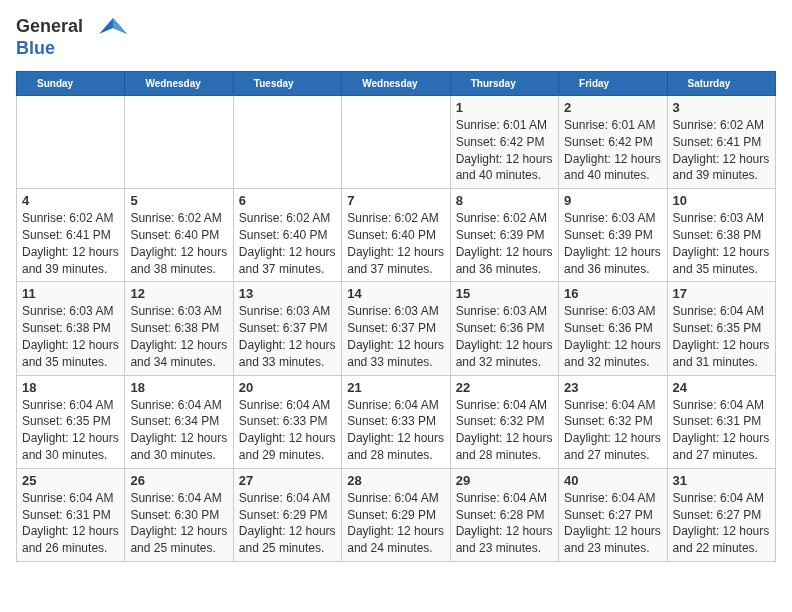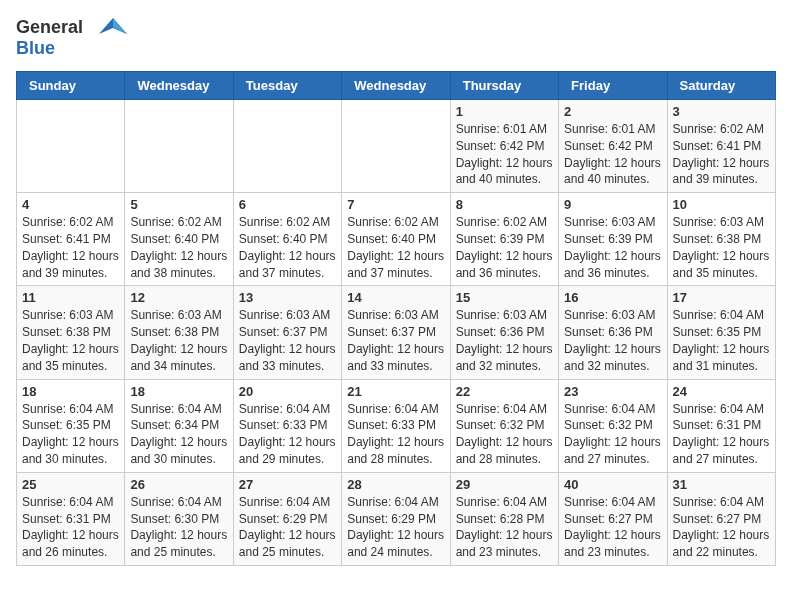--- a/index.html
+++ b/index.html
@@ -16,21 +16,20 @@
       align-items: flex-start;
       margin-bottom: 12px;
     }
     .logo {
       display: flex;
       flex-direction: column;
       align-items: flex-start;
     }
     .logo-row {
       display: flex;
-      align-items: center;
       gap: 16px;
     }
     .title-section {
       text-align: right;
     }
     .month-title {
       font-size: 36px;
       font-weight: bold;
       color: #333;
     }
@@ -39,23 +38,23 @@
       color: #555;
     }
     .calendar {
       width: 100%;
       border-collapse: collapse;
       table-layout: fixed;
     }
     .calendar thead th {
       background: #2a6db5;
       color: #fff;
-      font-size: 13px;
+      font-size: 10px;
       font-weight: bold;
-      padding: 6px 12px;
+      padding: 6px 20px;
       text-align: left;
       border: 1px solid #1a5da5;
     }
     .calendar tbody td {
       border: 1px solid #ccc;
       vertical-align: top;
       padding: 4px 5px;
       font-size: 10.5px;
       height: 90px;
       background: #fff;

